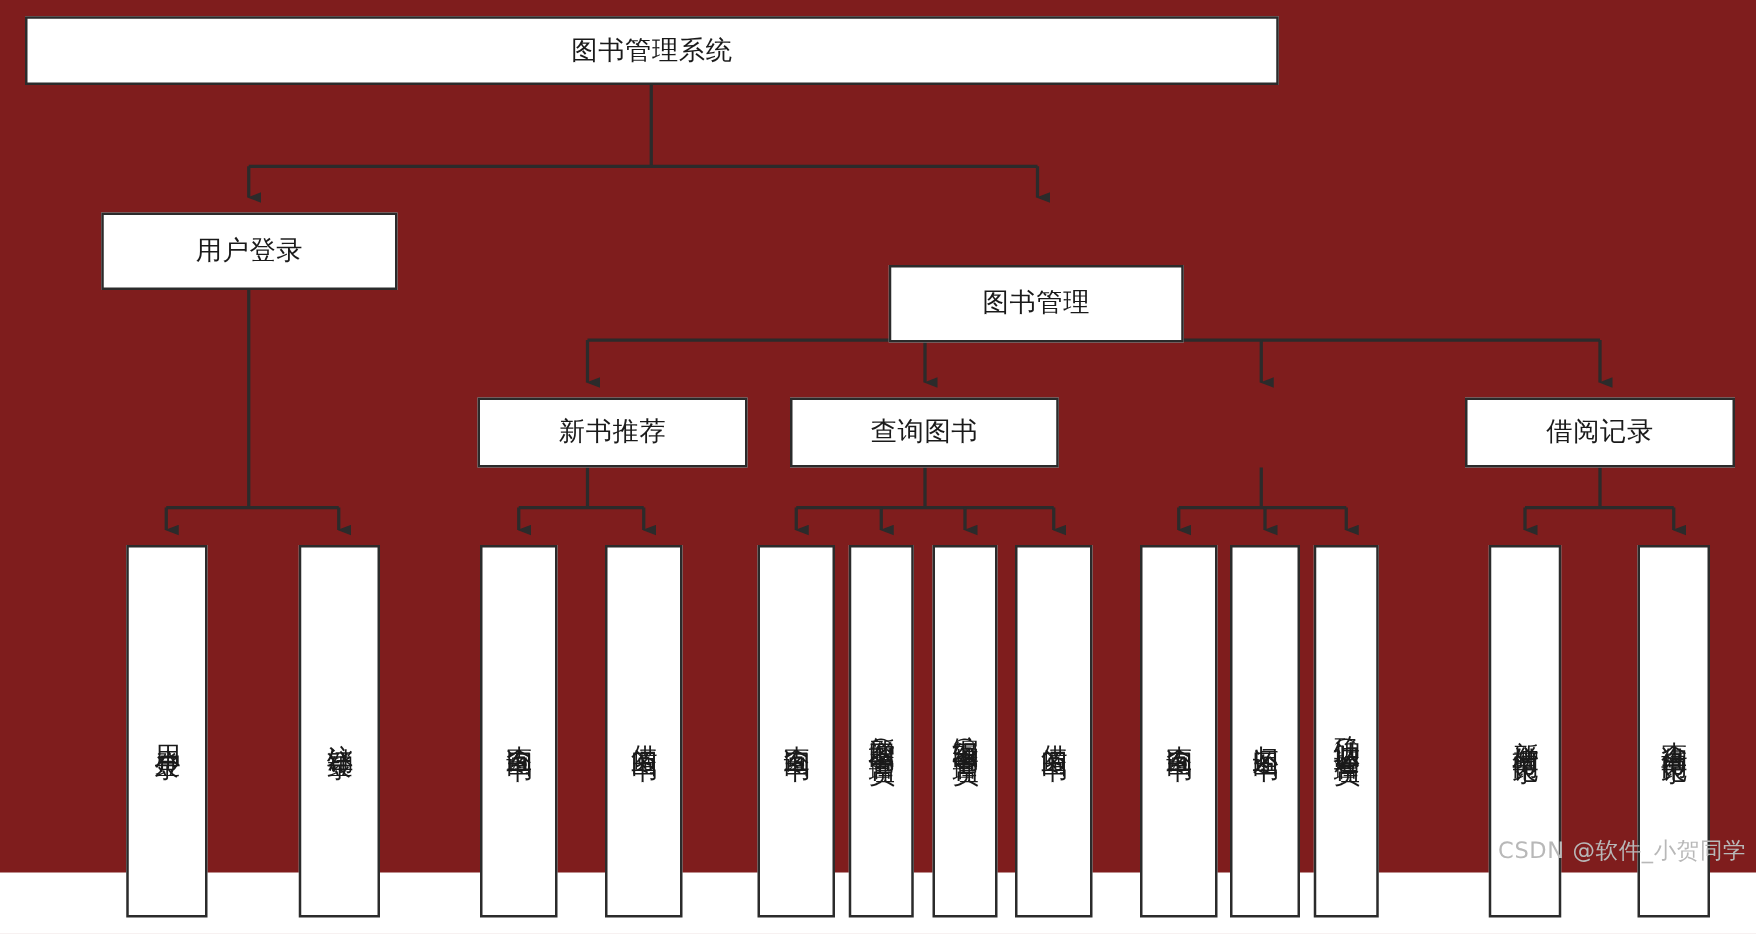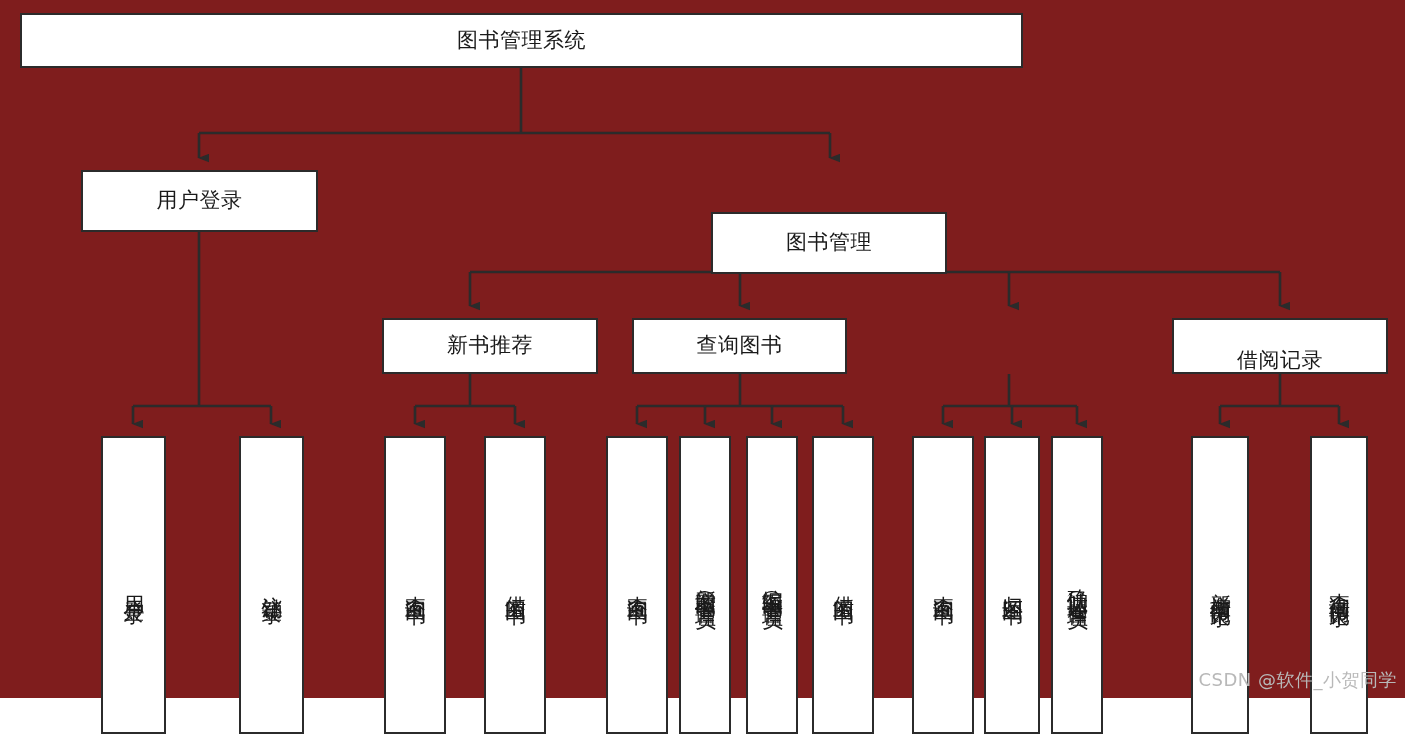--- a/index.html
+++ b/index.html
@@ -145,21 +145,21 @@
   <div class="node-box" id="node-l2-1" style="left: 711px; top: 170px; width: 236px; height: 62px; margin-top: 42px;">
     <span class="node-label-h">图书管理</span>
   </div>
 
   <div class="node-box" id="node-l3-0" style="left: 362px; top: 318px; width: 216px; height: 56px; margin-left: 20px;">
     <span class="node-label-h">新书推荐</span>
   </div>
   <div class="node-box" id="node-l3-1" style="left: 632px; top: 318px; width: 215px; height: 56px;">
     <span class="node-label-h">查询图书</span>
   </div>
-  <div class="node-box" id="node-l3-3" style="left: 1172px; top: 318px; width: 216px; height: 56px; align-items: flex-end;">
+  <div class="node-box" id="node-l3-3" style="left: 1172px; top: 318px; width: 216px; height: 56px;">
     <span class="node-label-h">借阅记录</span>
   </div>
 
   <div class="node-box leaf" id="node-leaf-0" style="left: 101px; top: 436px; width: 65px; height: 298px;">
     <span class="node-label-v">用户登录</span>
   </div>
   <div class="node-box leaf" id="node-leaf-1" style="left: 239px; top: 436px; width: 65px; height: 298px;">
     <span class="node-label-v">注销登录</span>
   </div>
   <div class="node-box leaf" id="node-leaf-2" style="left: 384px; top: 436px; width: 62px; height: 298px;">

